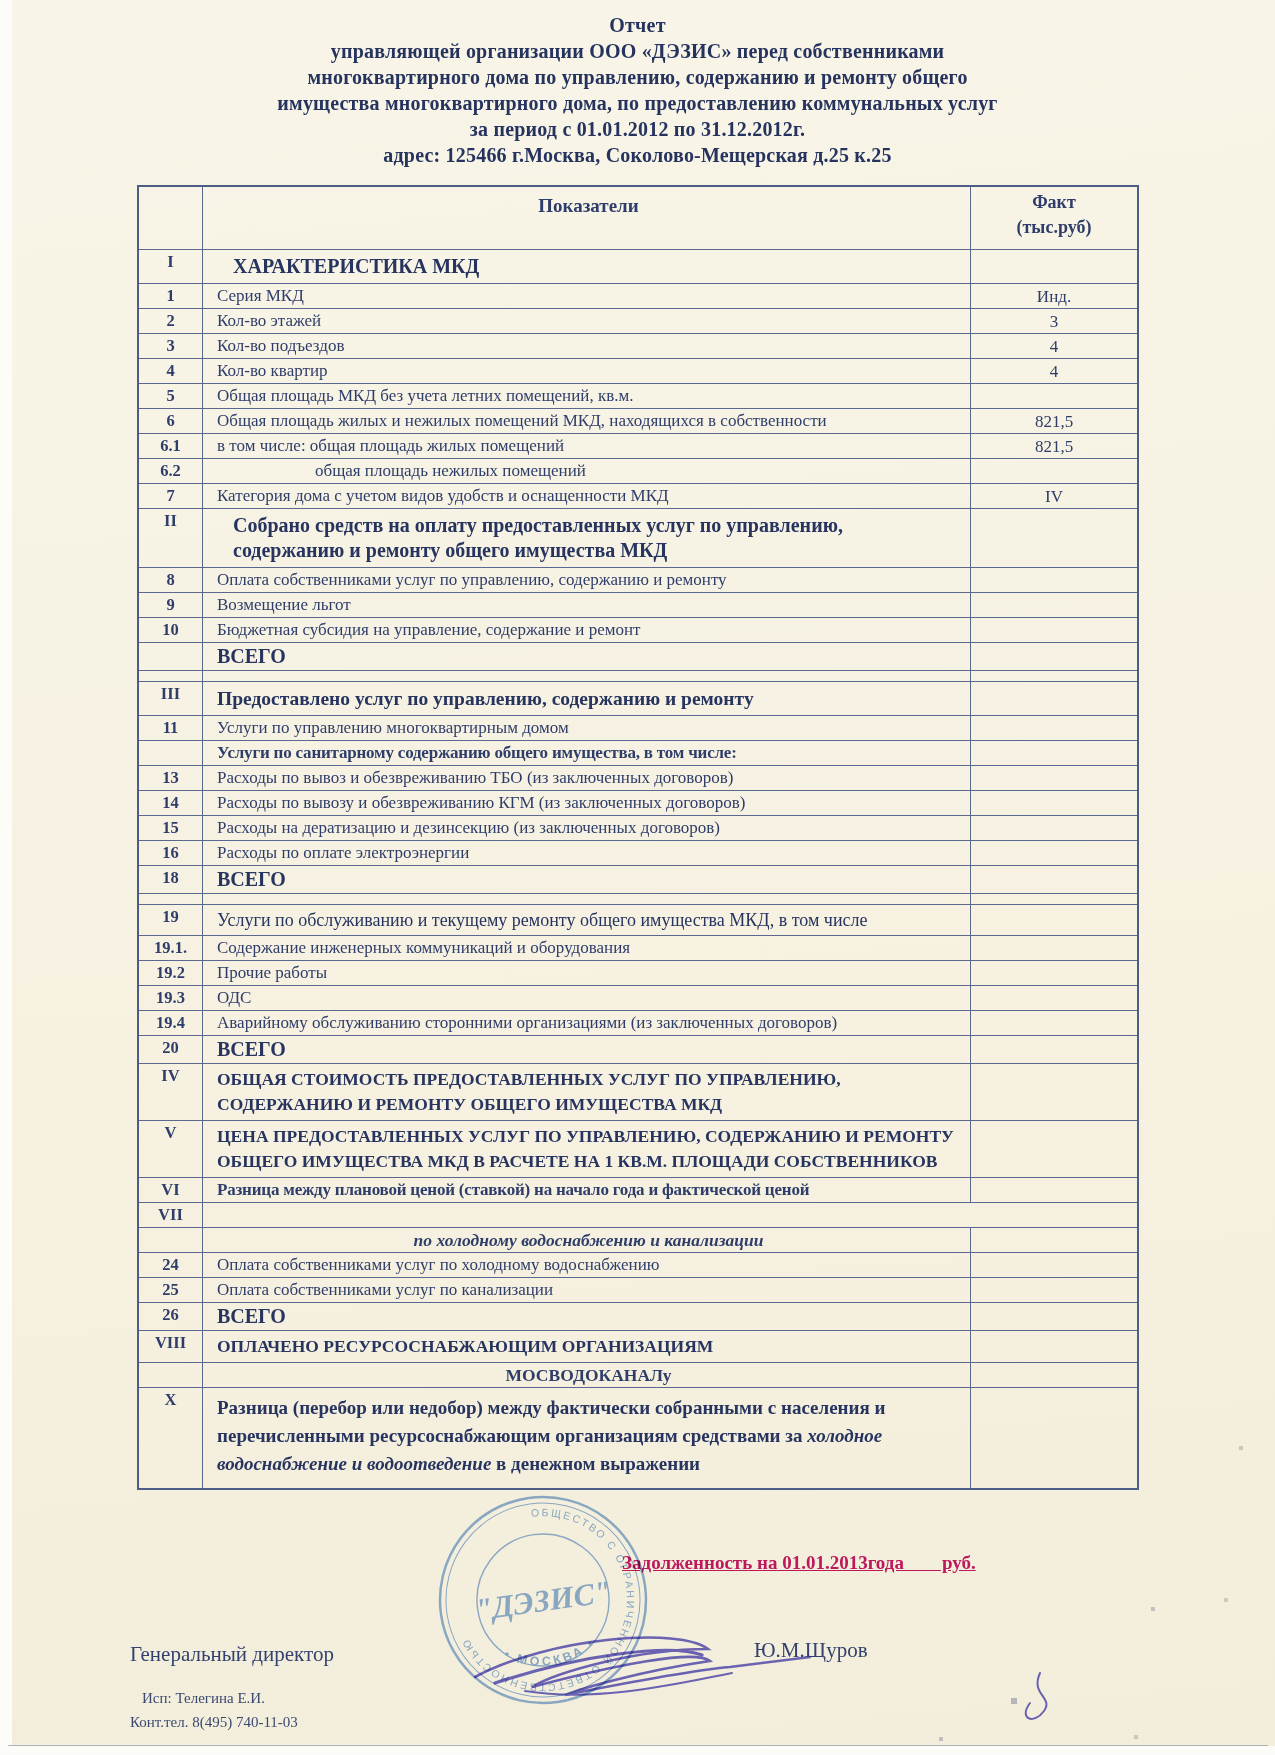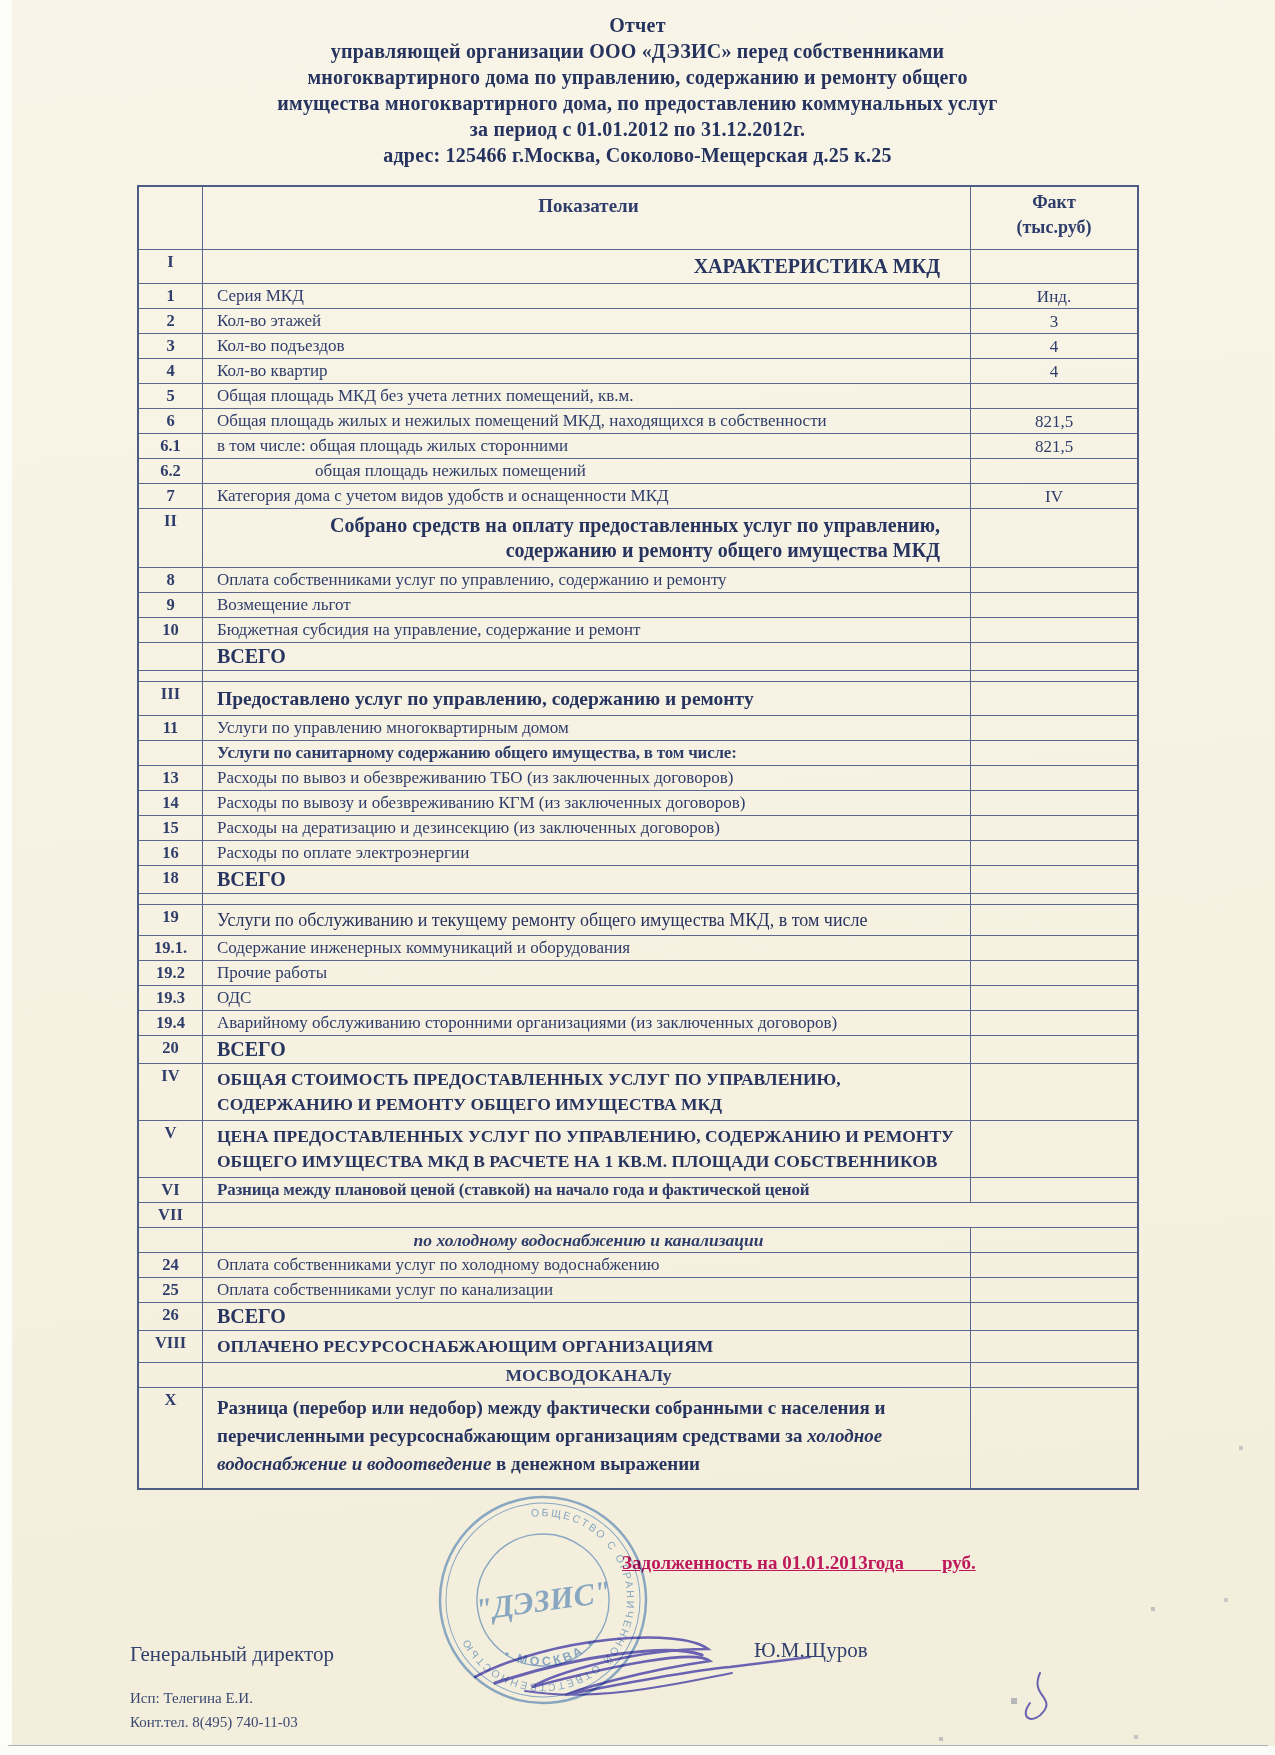--- a/index.html
+++ b/index.html
@@ -29,40 +29,40 @@
        font-weight:bold;font-size:16.5px;padding-top:2px;flex:none}
   .lbl{flex:1;border-right:1px solid #5a6890;font-size:17px;line-height:20px;
        padding:2px 10px 2px 14px}
   .val{width:166px;text-align:center;font-size:17px;padding-top:3px;flex:none}
 
   .thead{min-height:62px}
   .thead .lbl{display:flex;align-items:flex-start;justify-content:center;
        font-weight:bold;font-size:19px;padding-top:9px}
   .thead .val{font-weight:bold;font-size:18px;line-height:25px;}
 
-  .r-sec .lbl{text-align:right;font-weight:bold;font-size:20px;line-height:25px;padding:4px 30px;color:#27345f}
+  .r-sec .lbl{text-align:left;font-weight:bold;font-size:20px;line-height:25px;padding:4px 30px;color:#27345f}
   .r-secL .lbl{font-weight:bold;font-size:19.5px;line-height:25px;padding:4px 10px 4px 14px;color:#27345f}
   .r-secL2 .lbl{font-weight:bold;font-size:19.5px;line-height:27px;padding:4px 185px 6px 14px;color:#27345f}
   .r-caps .lbl{font-weight:bold;font-size:17.5px;line-height:25px;padding:3px 10px 3px 14px;color:#27345f}
   .r-bold .lbl{font-weight:bold;letter-spacing:-0.2px}
   .r-bold18 .lbl{font-weight:normal;font-size:18px;line-height:24px;padding:3px 40px 3px 14px;color:#27345f}
   .r-total{min-height:27px}
   .r-total .lbl{font-weight:bold;font-size:20px;padding-top:3px;color:#27345f}
   .r-indent .lbl{padding-left:112px}
   .r-centerI .lbl{text-align:center;font-weight:bold;font-style:italic;font-size:17.5px}
   .r-centerC .lbl{text-align:center;font-weight:bold;font-size:17.5px}
   .r-x .lbl{font-weight:bold;font-size:19px;line-height:28px;padding:6px 55px 10px 14px;color:#27345f}
   .r-x .it{font-style:italic}
   .r-spacer{min-height:10px}
 
   .debt{position:absolute;left:622px;top:1552px;font-weight:bold;font-size:19px;
     text-decoration:underline;white-space:pre;color:#be185d}
   .dir{position:absolute;left:130px;top:1642px;font-size:21px;color:#33416e}
   .dirname{position:absolute;left:754px;top:1638px;font-size:21px;color:#33416e}
-  .exec{position:absolute;left:130px;top:1690px;font-size:15px;color:#3b4971}
+  .exec{position:absolute;left:142px;top:1690px;font-size:15px;color:#3b4971}
   .phone{position:absolute;left:130px;top:1714px;font-size:15px;color:#3b4971}
 
   .stamp{position:absolute;left:428px;top:1480px;width:230px;height:240px;
     opacity:.78;mix-blend-mode:multiply;pointer-events:none}
   .sig{position:absolute;left:440px;top:1615px;width:660px;height:125px;
     opacity:.88;mix-blend-mode:multiply;pointer-events:none}
 </style>
 </head>
 <body>
 
@@ -117,21 +117,21 @@
         <div class="c lbl">Общая площадь МКД без учета летних помещений, кв.м.</div>
         <div class="c val"></div>
       </div>
       <div class="trow r-item">
         <div class="c num">6</div>
         <div class="c lbl">Общая площадь жилых и нежилых помещений МКД, находящихся в собственности</div>
         <div class="c val">821,5</div>
       </div>
       <div class="trow r-item">
         <div class="c num">6.1</div>
-        <div class="c lbl">в том числе: общая площадь жилых сторонними</div>
+        <div class="c lbl">в том числе: общая площадь жилых помещений</div>
         <div class="c val">821,5</div>
       </div>
       <div class="trow r-indent">
         <div class="c num">6.2</div>
         <div class="c lbl">общая площадь нежилых помещений</div>
         <div class="c val"></div>
       </div>
       <div class="trow r-item">
         <div class="c num">7</div>
         <div class="c lbl">Категория дома с учетом видов удобств и оснащенности МКД</div>

